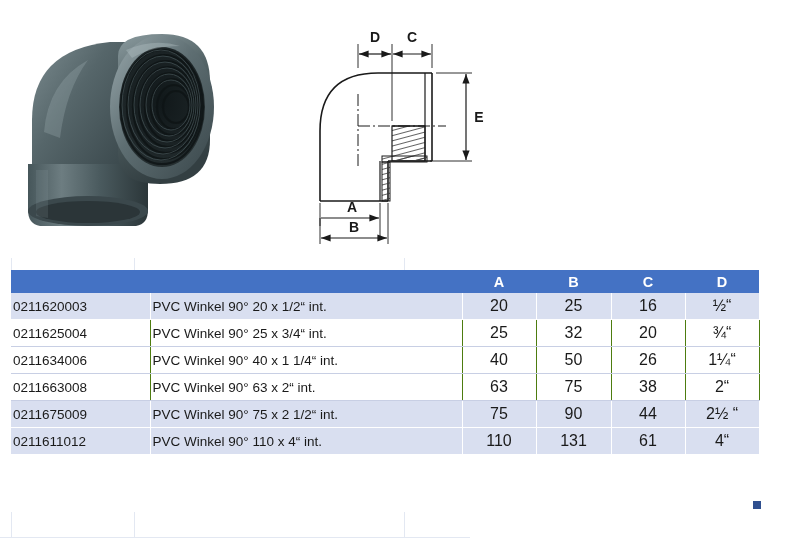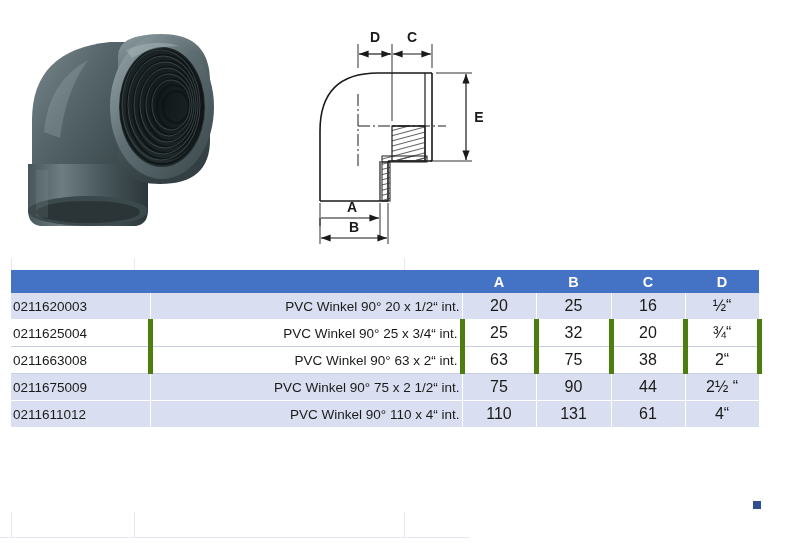--- a/index.html
+++ b/index.html
@@ -74,25 +74,25 @@
   table.spec tbody td {
     height: 22px;
     padding: 2px;
     border-right: 1px solid #ffffff;
     border-bottom: 1px solid #ffffff;
     white-space: nowrap;
     overflow: hidden;
   }
   table.spec tbody tr.odd  td { background: #d9dff0; }
   table.spec tbody tr.even td { background: #ffffff; }
-  table.spec tbody tr.even td { border-right: 5px solid #4d7c0f; border-bottom: 1px solid #c8cfe4;}
+  table.spec tbody tr.even td { border-right: 1px solid #4d7c0f; border-bottom: 1px solid #c8cfe4;}
   table.spec tbody tr.odd  td { border-right: 1px solid #ffffff; border-bottom: 1px solid #ffffff;}
 
   td.art  { text-align: left;   padding-left: 14px;  font-size: 13.5px; }
-  td.desc { text-align: right;   padding-left: 36px;  font-size: 13.5px; }
+  td.desc { text-align: left;   padding-left: 36px;  font-size: 13.5px; }
   td.num  { text-align: center; font-size: 16px; }
 
   table.spec tbody td:last-child { border-right: none; }
 
   
   #selection-handle {
     position: absolute;
     left: 752px; top: 500px;
     width: 8px; height: 8px;
     background: #2f4f8f;
@@ -315,20 +315,28 @@
       </tr>
       <tr class="even">
         <td class="art">0211625004</td>
         <td class="desc">PVC Winkel 90° 25 x 3/4“ int.</td>
         <td class="num">25</td>
         <td class="num">32</td>
         <td class="num">20</td>
         <td class="num">¾“</td>
       </tr>
       <tr class="even">
+        <td class="art">0211634006</td>
+        <td class="desc">PVC Winkel 90° 40 x 1 1/4“ int.</td>
+        <td class="num">40</td>
+        <td class="num">50</td>
+        <td class="num">26</td>
+        <td class="num">1¼“</td>
+      </tr>
+      <tr class="even">
         <td class="art">0211663008</td>
         <td class="desc">PVC Winkel 90° 63 x 2“ int.</td>
         <td class="num">63</td>
         <td class="num">75</td>
         <td class="num">38</td>
         <td class="num">2“</td>
       </tr>
       <tr class="odd">
         <td class="art">0211675009</td>
         <td class="desc">PVC Winkel 90° 75 x 2 1/2“ int.</td>

